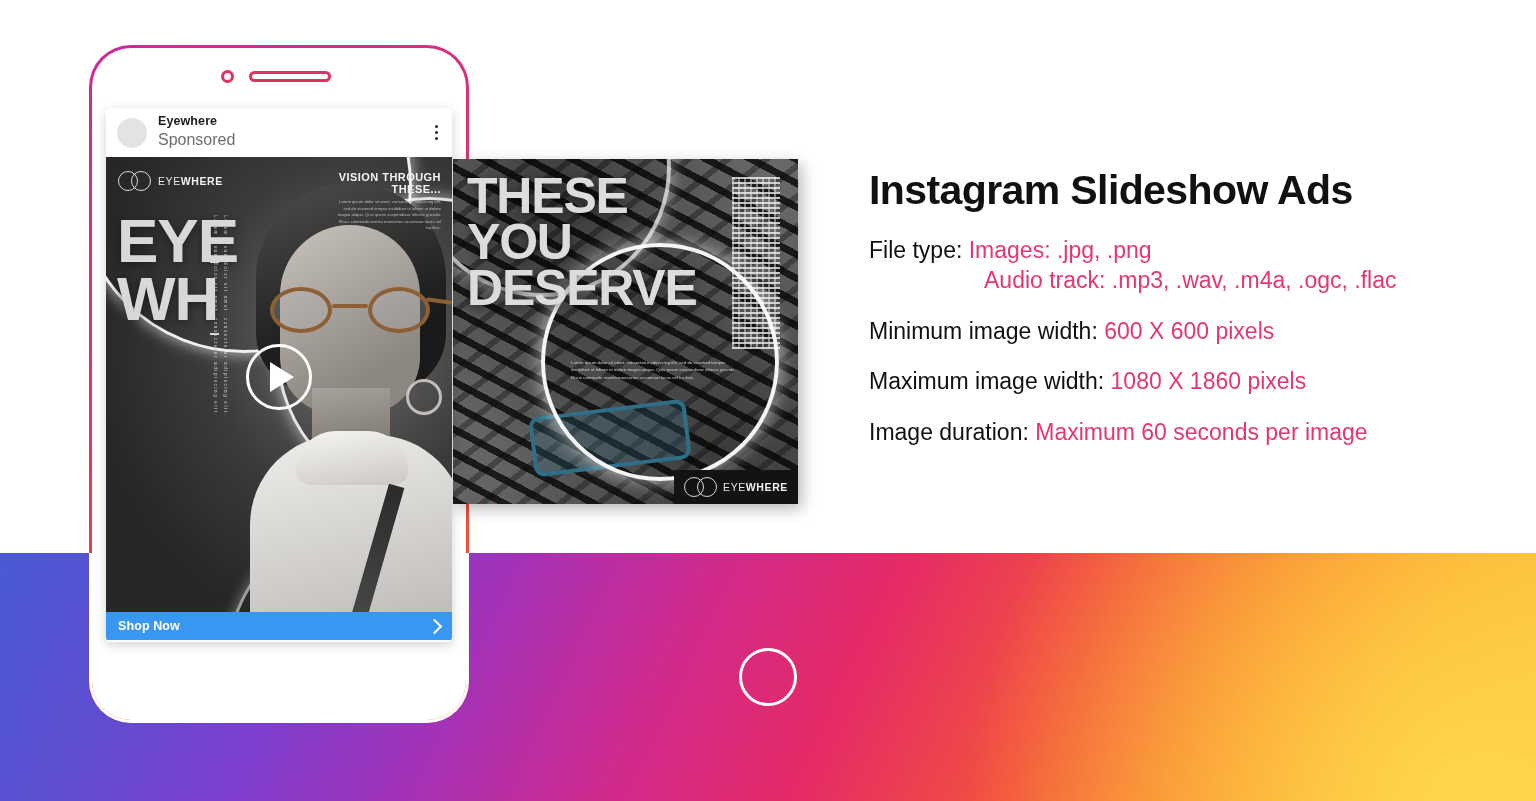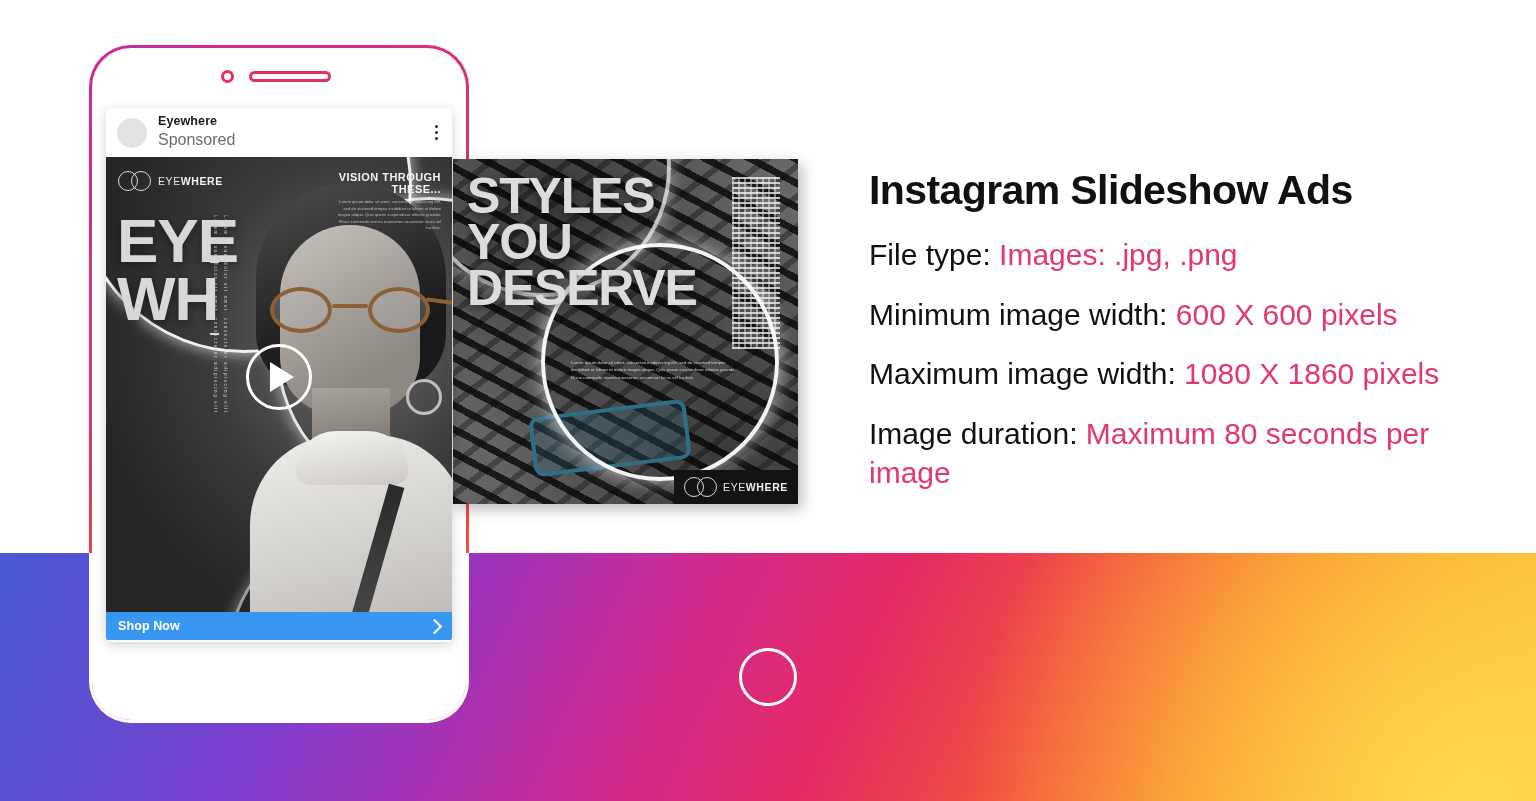--- a/index.html
+++ b/index.html
@@ -180,21 +180,21 @@
      opacity:.85;}
   .s2-badge{position:absolute;right:0;bottom:0;width:124px;height:34px;background:#131313;
      display:flex;align-items:center;justify-content:center;gap:5px;}
   .s2-blue{position:absolute;left:78px;bottom:36px;width:150px;height:52px;transform:rotate(-7deg);
      border:4px solid #2e6f87;border-radius:10px;background:rgba(46,111,135,.25);}
 
   
   .panel{position:absolute;left:869px;top:168px;width:640px;}
   .panel h1{margin:0;font-size:41px;line-height:1.1;font-weight:bold;color:#111111;letter-spacing:-.6px;}
   .spec{margin-top:22px;}
-  .row{font-size:30px;line-height:1.32;color:#111111;margin-bottom:13px;}
+  .row{font-size:23px;line-height:1.32;color:#111111;margin-bottom:13px;}
   .row .v{color:#e3376d;}
   .row .indent{display:block;padding-left:115px;color:#e3376d;}
   .row.tight{margin-bottom:20px;}
 </style>
 </head>
 <body>
 
 <div class="stage">
 
   <div class="gradient-band"></div>
@@ -290,51 +290,52 @@
   </div>
 
   <div class="slide2">
     <div class="s2bg"></div>
     <div class="s2blur"></div>
     <div class="s2-blue"></div>
     <div class="s2-ring2"></div>
     <div class="s2-ring"></div>
     <div class="s2-bars"></div>
     <div class="s2-title">
-      <div>STYLES</div>
+      <div>THESE</div>
       <div>YOU</div>
       <div>DESERVE</div>
     </div>
     <div class="s2-body">Lorem ipsum dolor sit amet, consectetur adipiscing elit, sed do eiusmod tempor incididunt ut labore et dolore magna aliqua. Quis ipsum suspendisse ultrices gravida. Risus commodo viverra maecenas accumsan lacus vel facilisis.</div>
     <div class="s2-badge">
       <div class="logo-mark">
           <span class="a"></span>
           <span class="b"></span>
         </div>
       <div class="logo-text"><span class="thin">EYE</span><b>WHERE</b></div>
     </div>
   </div>
 
   <div class="panel">
     <h1>Instagram Slideshow Ads</h1>
     <div class="spec">
 
       <div class="row tight">
         <span>File type: </span><span class="v">Images: .jpg, .png</span>
+        <span class="indent">Audio track: .mp3, .wav, .m4a, .ogc, .flac</span>
       </div>
 
 
       <div class="row tight">
         <span>Minimum image width: </span><span class="v">600 X 600 pixels</span>
       </div>
 
       <div class="row tight">
         <span>Maximum image width: </span><span class="v">1080 X 1860 pixels</span>
       </div>
 
       <div class="row">
-        <span>Image duration: </span><span class="v">Maximum 80 seconds per image</span>
+        <span>Image duration: </span><span class="v">Maximum 60 seconds per image</span>
       </div>
 
     </div>
   </div>
 
 </div>
 
 </body></html>

